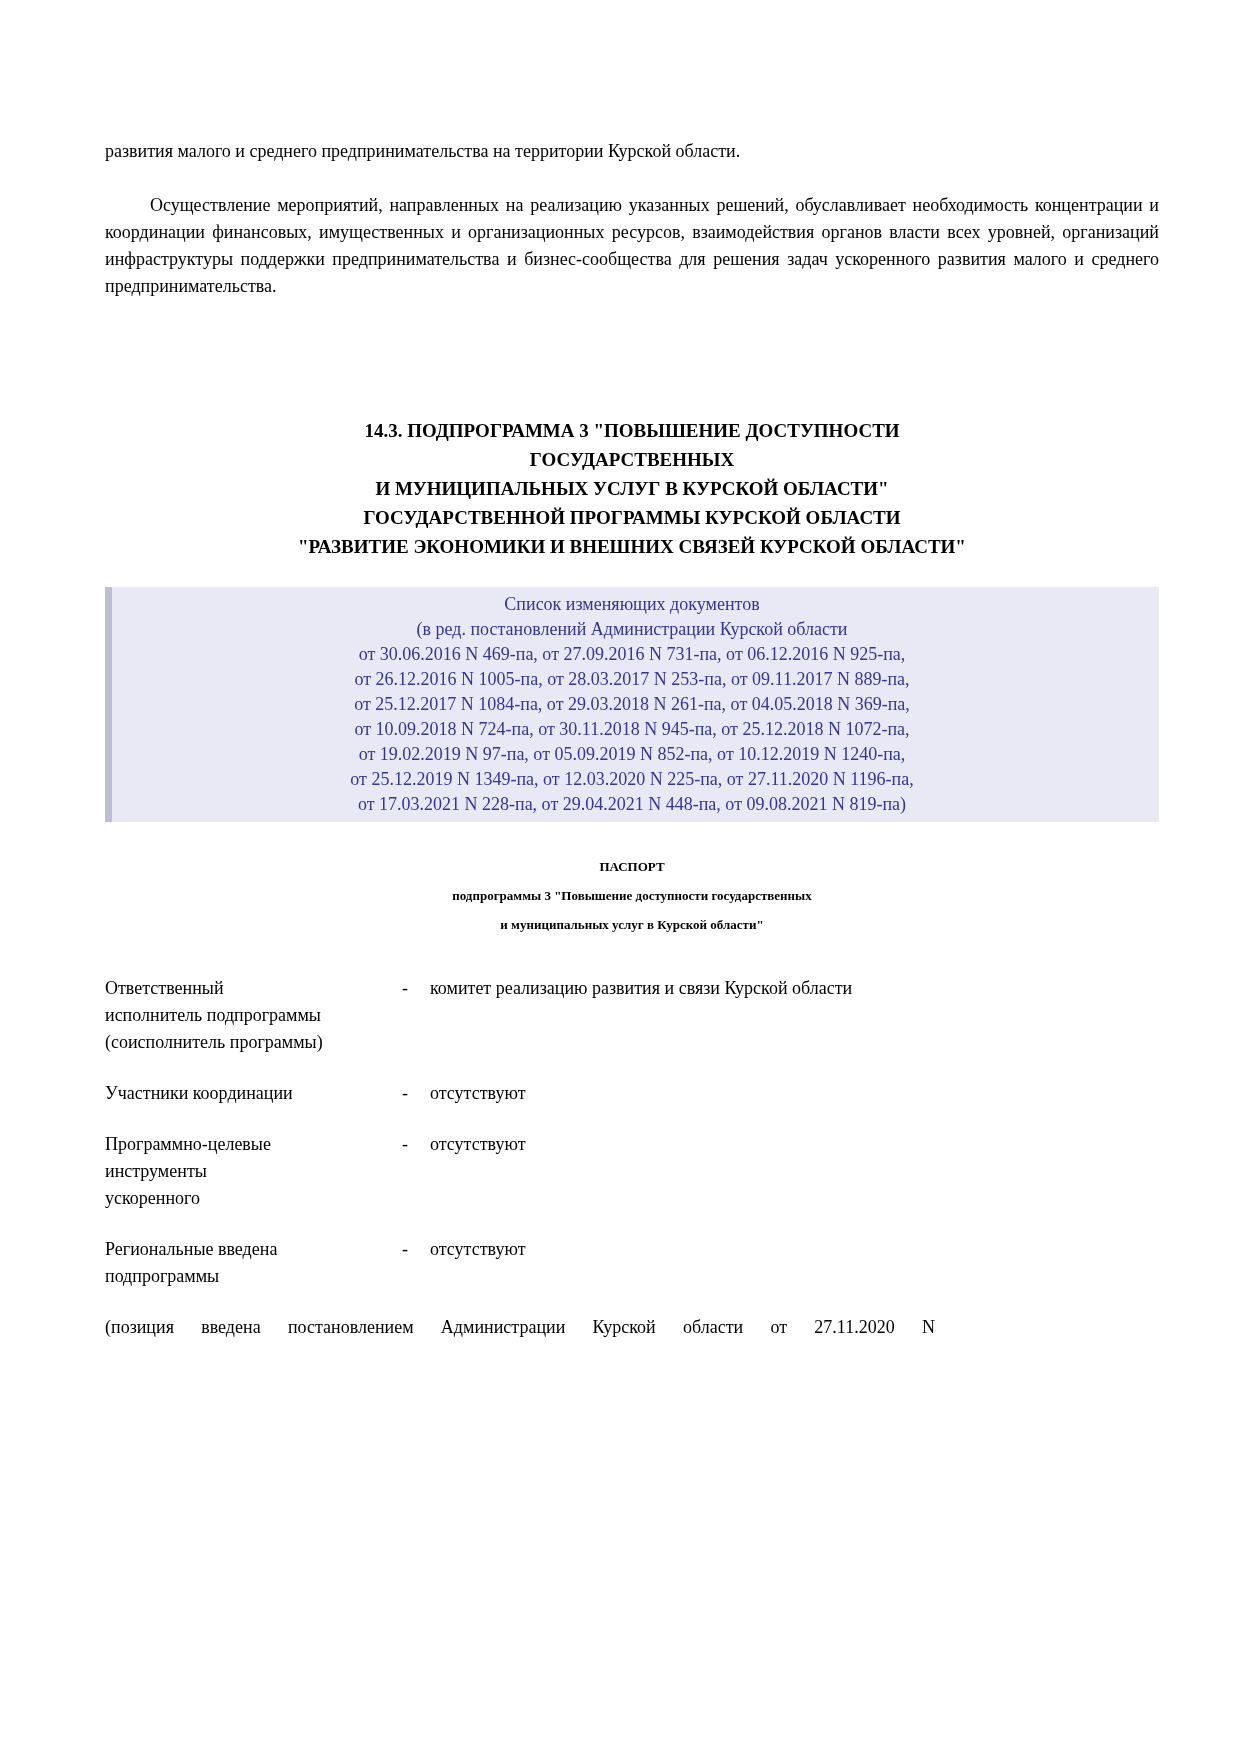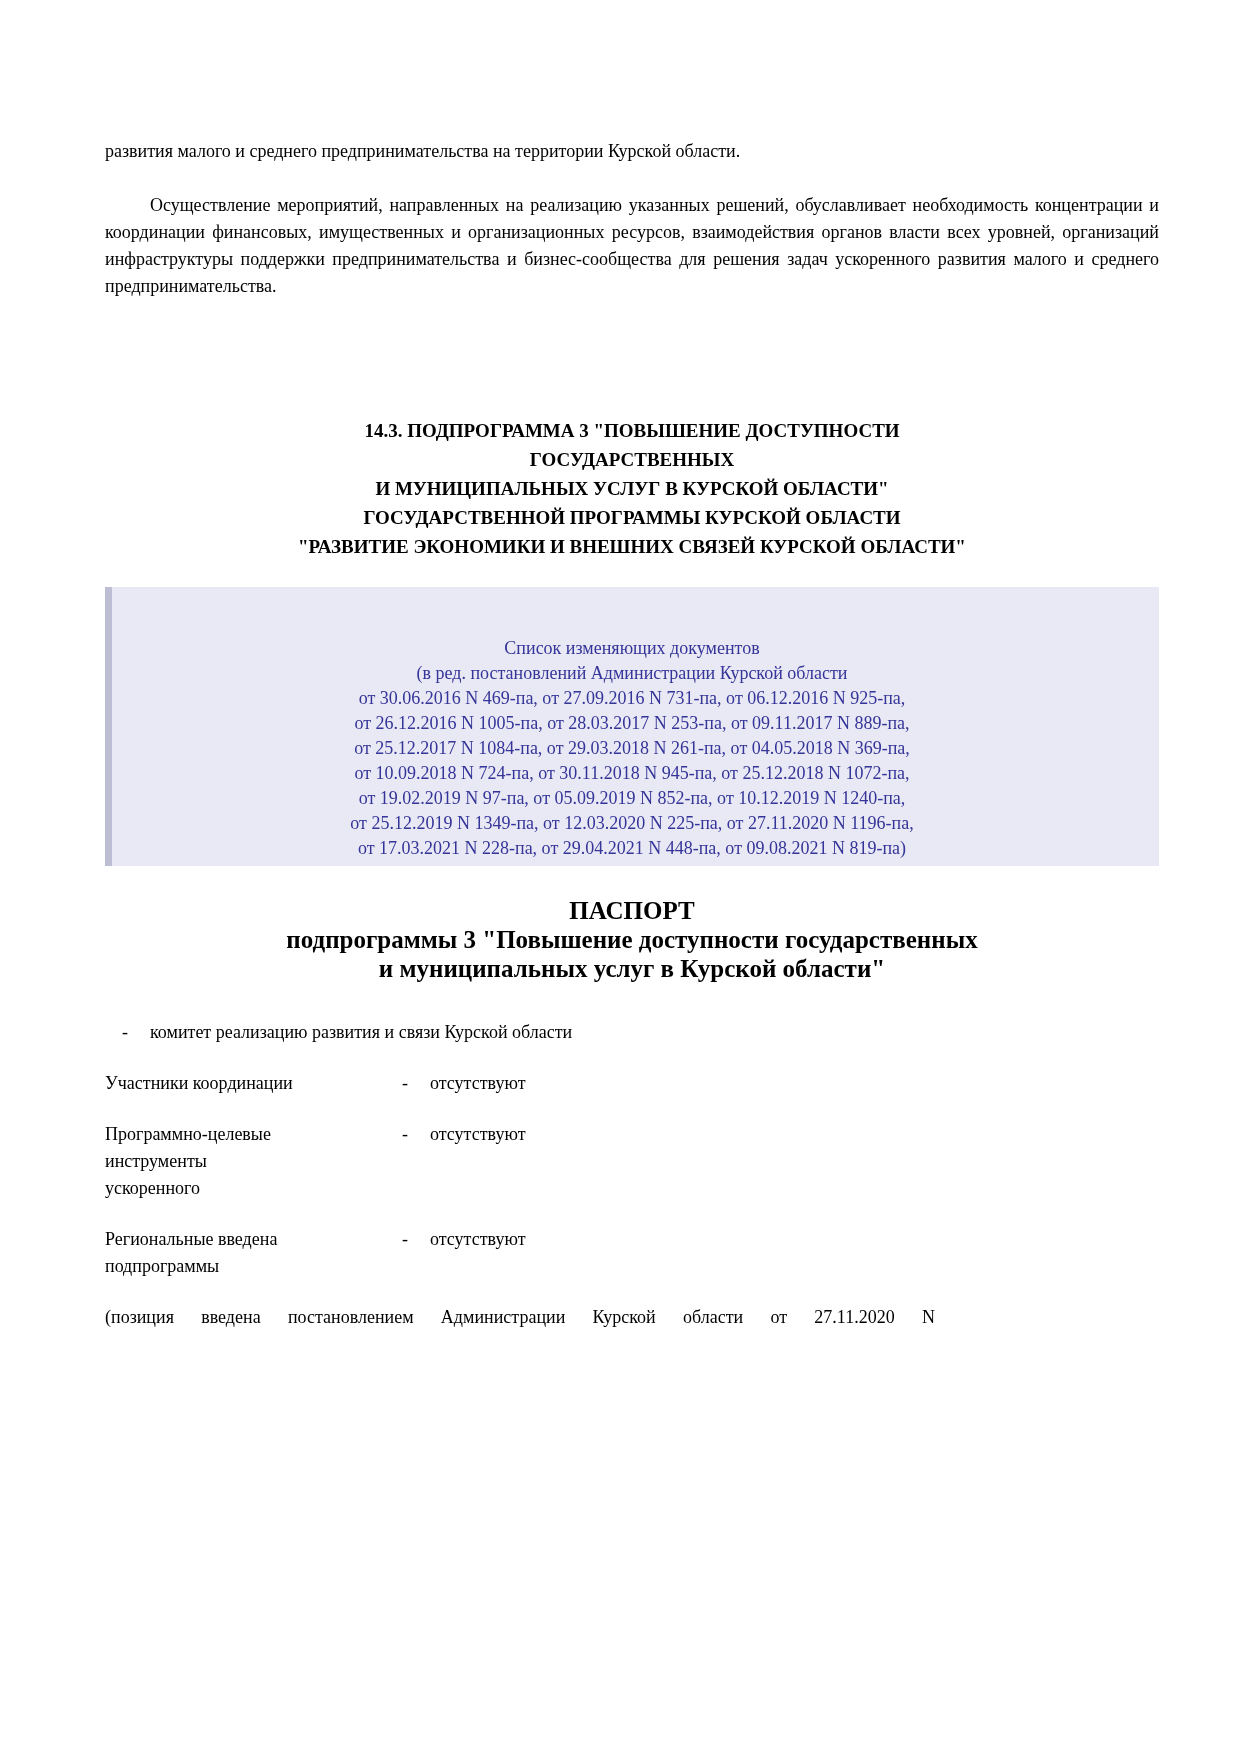--- a/index.html
+++ b/index.html
@@ -44,24 +44,23 @@
       border-left: 7px solid var(--box-stripe, #bdbdd3);
       padding: 5px 12px 5px 5px;
       margin: 0 0 30px 0;
     }
     .amend-box .amend-text {
       color: var(--box-text, #343499);
       font-size: 18px;
       line-height: 25px;
       text-align: center;
       white-space: pre-line;
-      margin-top: 44px;
     }
     .passport-heading {
-      font-size: 25px;
+      font-size: 13px;
       line-height: 29px;
       font-weight: bold;
       text-align: center;
       white-space: pre-line;
       margin: 0 0 36px 0;
     }
     .passport {
       width: 830px;
     }
     .prow {
@@ -124,20 +123,23 @@
 от 17.03.2021 N 228-па, от 29.04.2021 N 448-па, от 09.08.2021 N 819-па)</div>
   </div>
 
   <div class="passport-heading">ПАСПОРТ
 подпрограммы 3 "Повышение доступности государственных
 и муниципальных услуг в Курской области"</div>
 
   <div class="passport">
 
     <div class="prow">
+      <div class="plabel">Ответственный
+исполнитель подпрограммы
+(соисполнитель программы)</div>
       <div class="pdash">-</div>
       <div class="pvalue">комитет реализацию развития и связи Курской области</div>
     </div>
 
 
     <div class="prow">
       <div class="plabel">Участники координации</div>
       <div class="pdash">-</div>
       <div class="pvalue">отсутствуют</div>
     </div>

